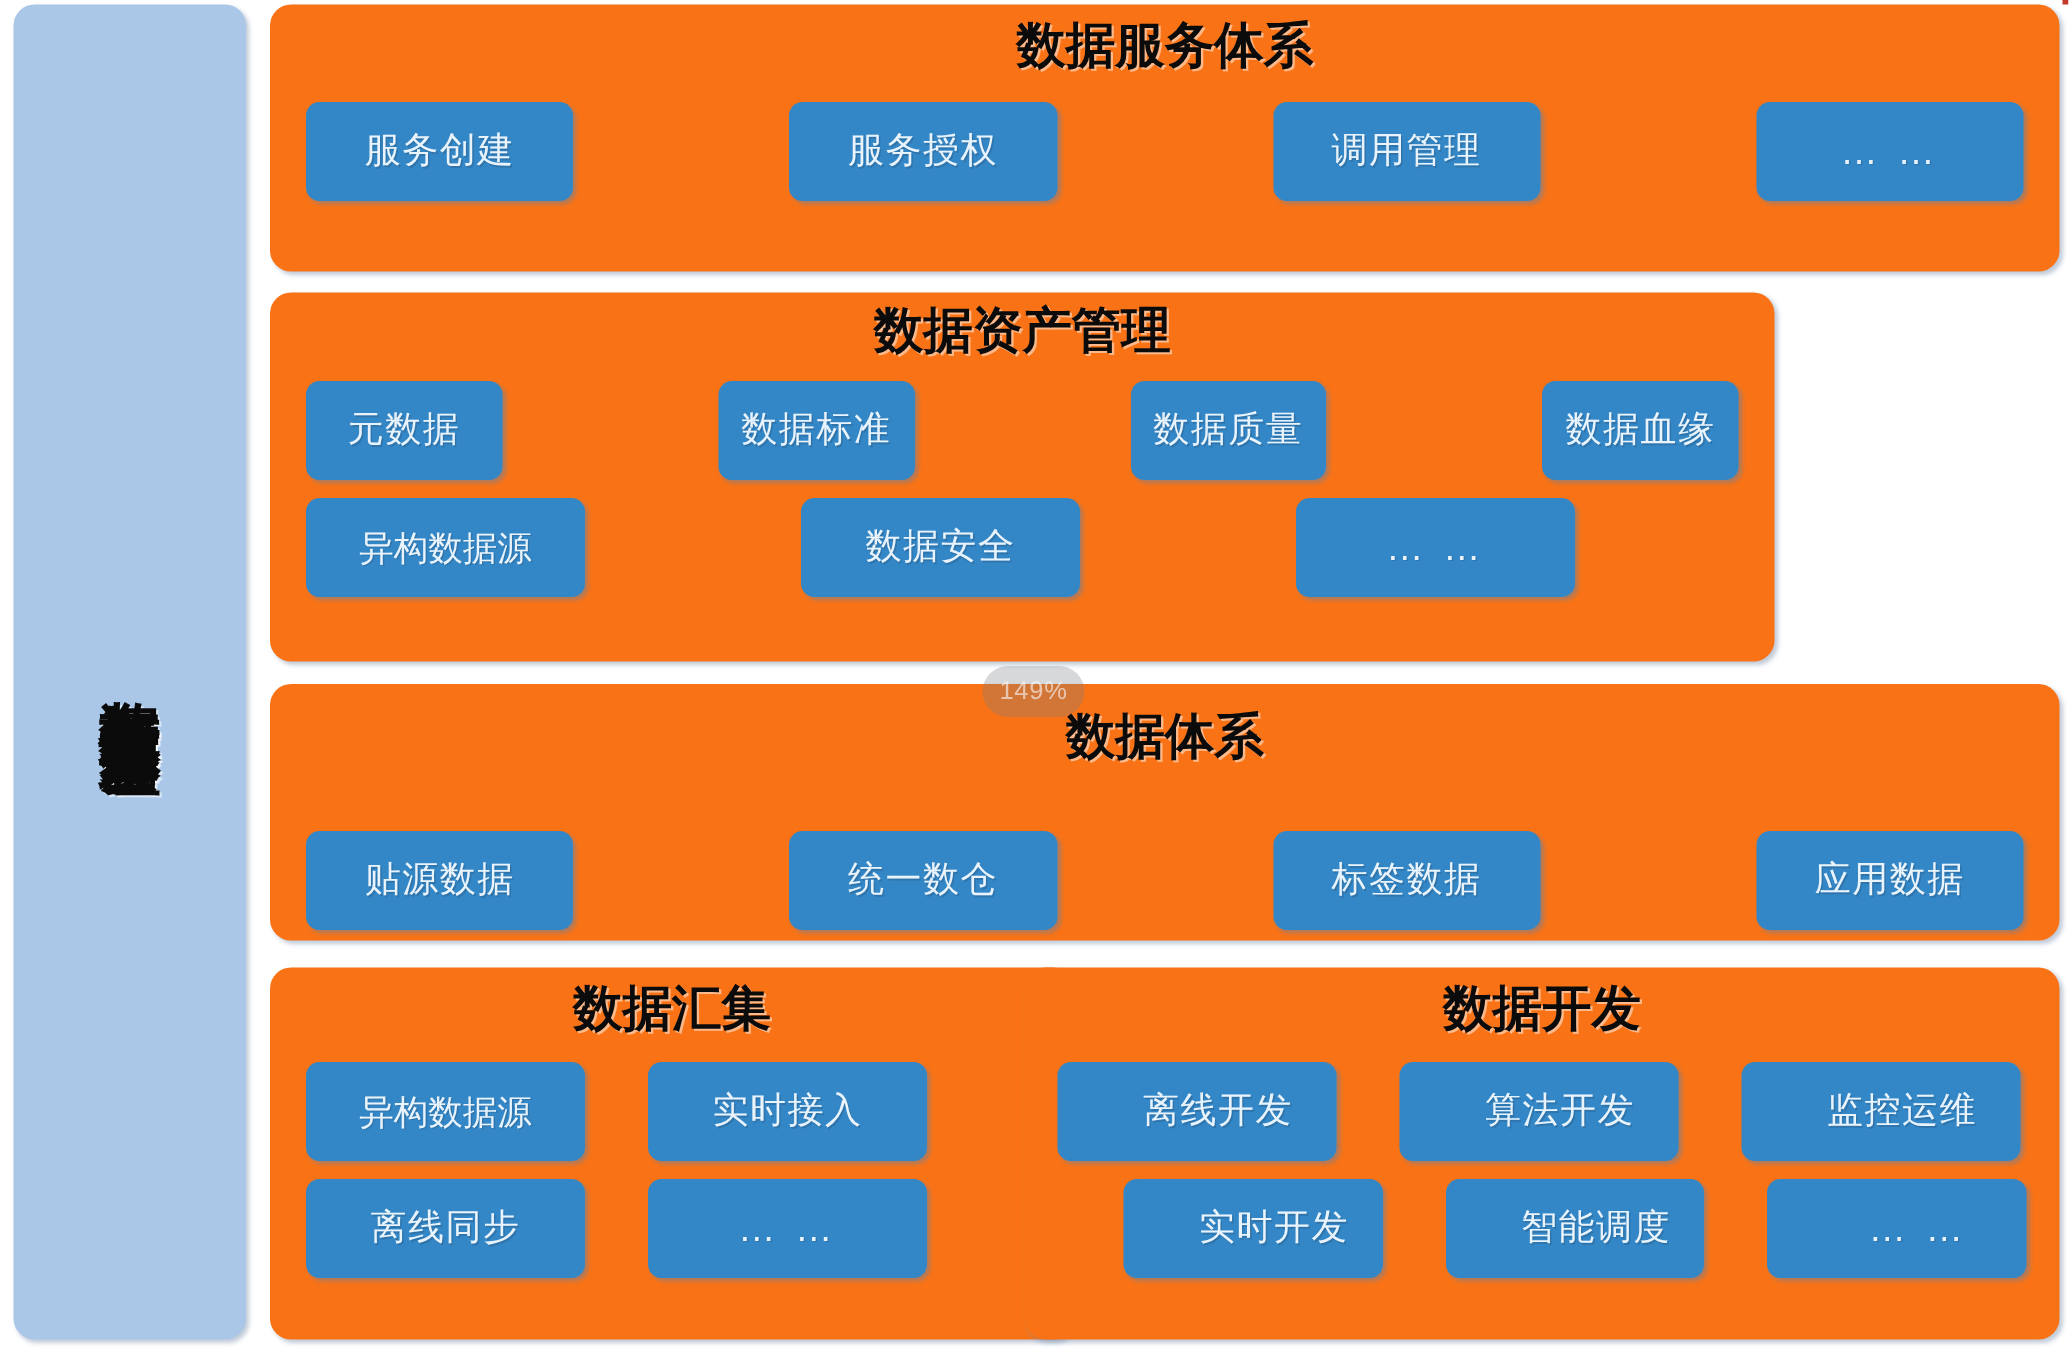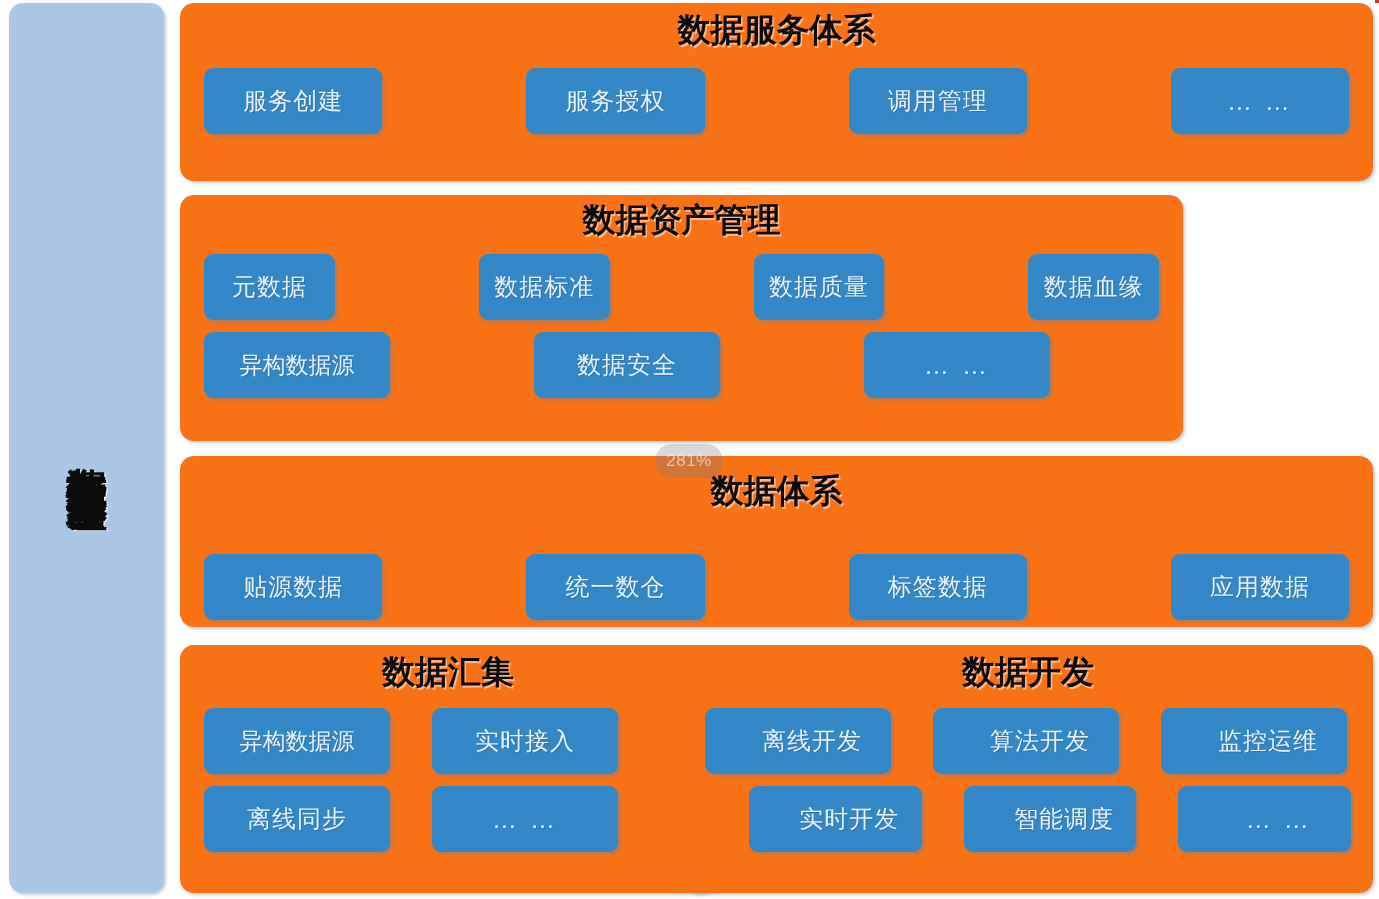--- a/index.html
+++ b/index.html
@@ -218,16 +218,16 @@
       <div class="chip">算法开发</div>
       <div class="chip">监控运维</div>
     </div>
     <div class="chip-row row2">
       <div class="chip">实时开发</div>
       <div class="chip">智能调度</div>
       <div class="chip dots">… …</div>
     </div>
   </div>
 
-  <div class="zoom-badge">281%</div>
+  <div class="zoom-badge">149%</div>
 
   <div class="edge-speck"></div>
 </div>
 
 </body></html>

